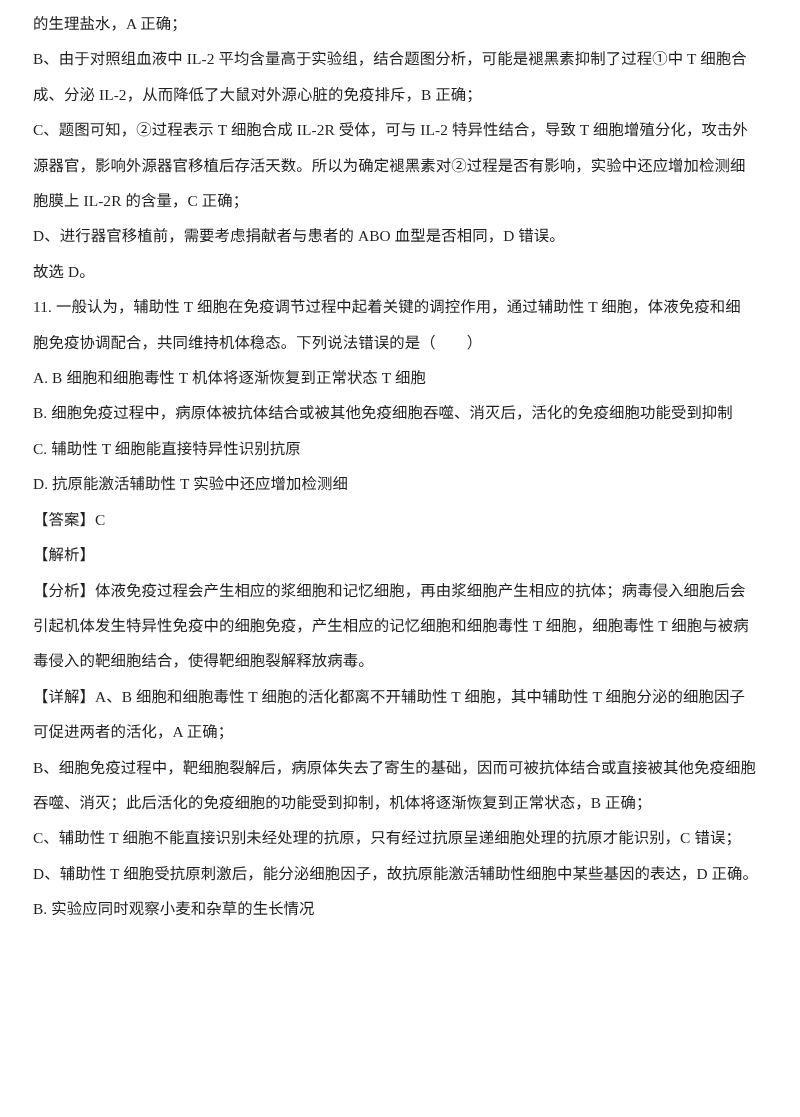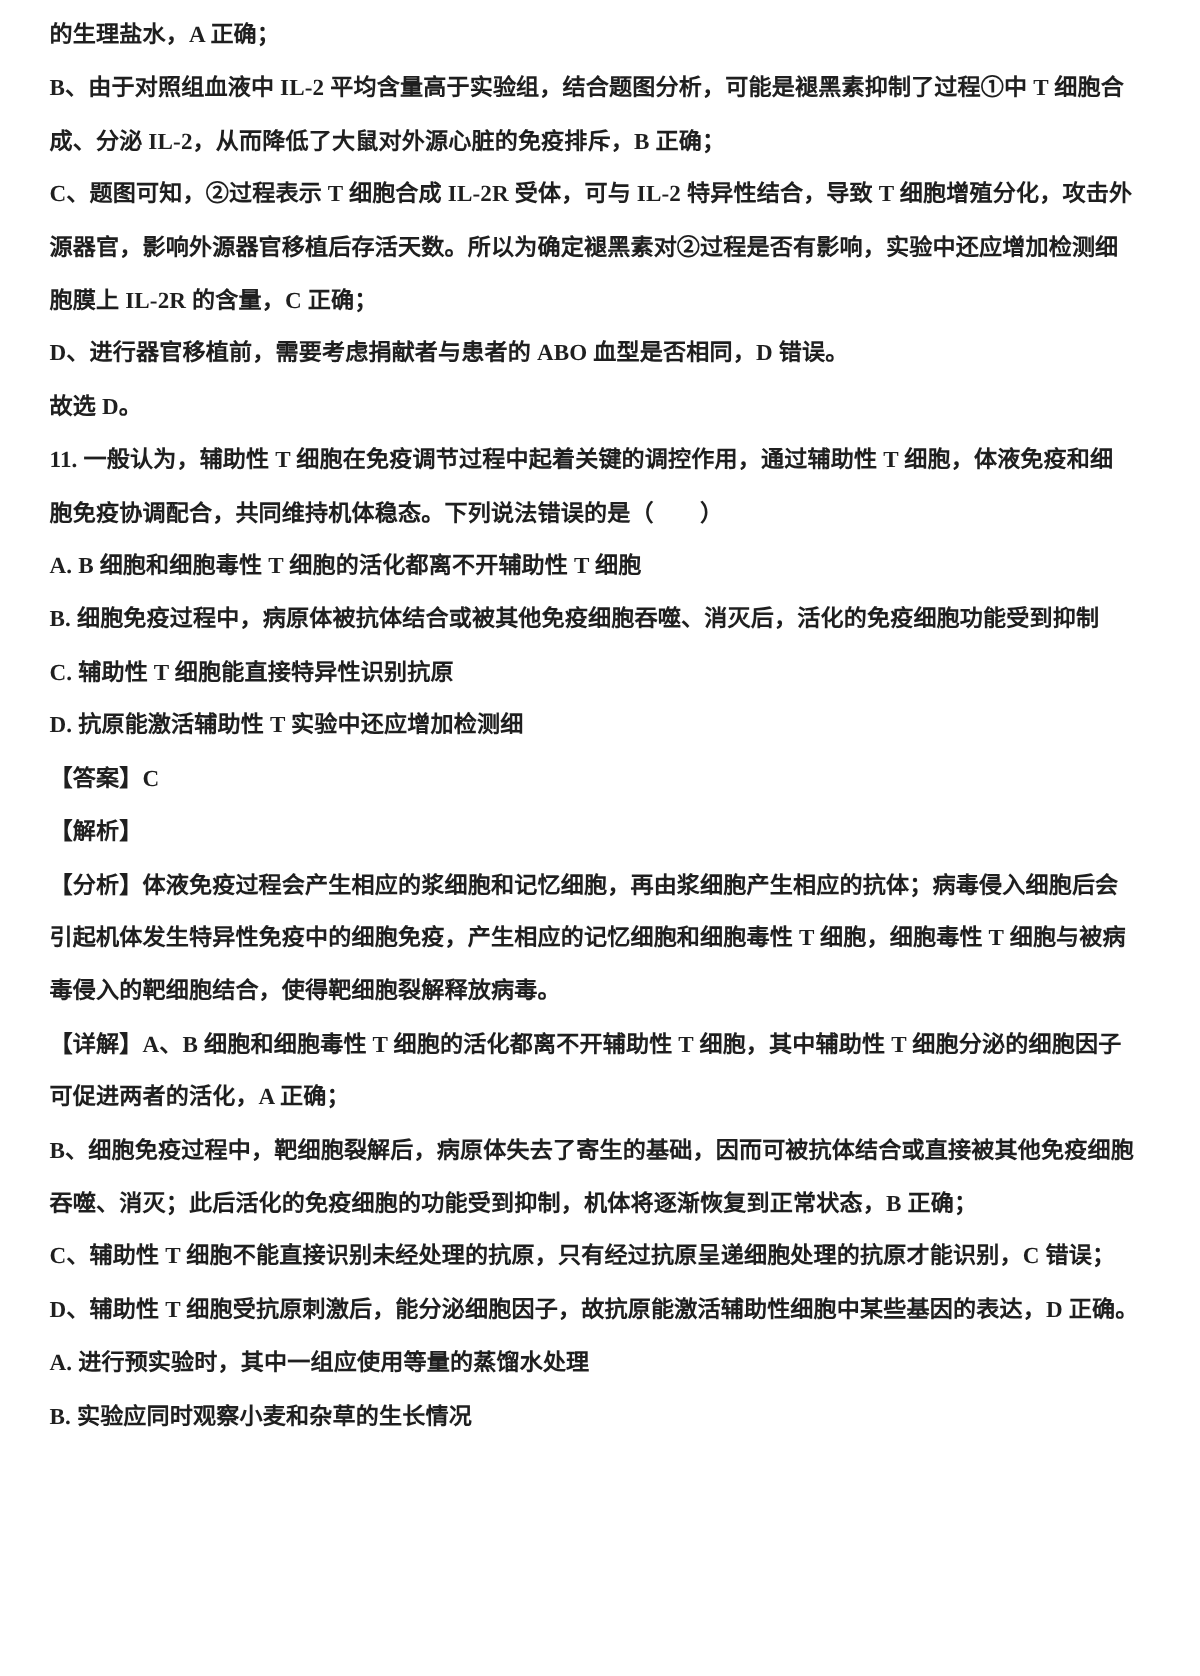--- a/index.html
+++ b/index.html
@@ -11,21 +11,20 @@
     width: 800px;
     height: 1117px;
     overflow: hidden;
     font-family: "Liberation Serif", "DejaVu Serif", serif;
     color: #1f1f1f;
   }
   .page {
     box-sizing: content-box;
     width: 734px;
     padding: 6px 33px 0 33px;
-    font-weight: bold;
   }
   .para {
     margin: 0;
     font-size: 15.4px;
     line-height: 35.4px;
     white-space: pre-line;      
     letter-spacing: 0.1px;
     text-align: left;
   }
 </style>
@@ -36,30 +35,29 @@
   <p class="para">的生理盐水，A 正确；</p>
   <p class="para">B、由于对照组血液中 IL-2 平均含量高于实验组，结合题图分析，可能是褪黑素抑制了过程①中 T 细胞合
 成、分泌 IL-2，从而降低了大鼠对外源心脏的免疫排斥，B 正确；</p>
   <p class="para">C、题图可知，②过程表示 T 细胞合成 IL-2R 受体，可与 IL-2 特异性结合，导致 T 细胞增殖分化，攻击外
 源器官，影响外源器官移植后存活天数。所以为确定褪黑素对②过程是否有影响，实验中还应增加检测细
 胞膜上 IL-2R 的含量，C 正确；</p>
   <p class="para">D、进行器官移植前，需要考虑捐献者与患者的 ABO 血型是否相同，D 错误。</p>
   <p class="para">故选 D。</p>
   <p class="para">11. 一般认为，辅助性 T 细胞在免疫调节过程中起着关键的调控作用，通过辅助性 T 细胞，体液免疫和细
 胞免疫协调配合，共同维持机体稳态。下列说法错误的是（　　）</p>
-  <p class="para">A. B 细胞和细胞毒性 T 细胞的活化都离不开辅助性 T 细胞</p>
+  <p class="para">A. B 细胞和细胞毒性 T 机体将逐渐恢复到正常状态 T 细胞</p>
   <p class="para">B. 细胞免疫过程中，病原体被抗体结合或被其他免疫细胞吞噬、消灭后，活化的免疫细胞功能受到抑制</p>
   <p class="para">C. 辅助性 T 细胞能直接特异性识别抗原</p>
   <p class="para">D. 抗原能激活辅助性 T 实验中还应增加检测细</p>
   <p class="para">【答案】C</p>
   <p class="para">【解析】</p>
   <p class="para">【分析】体液免疫过程会产生相应的浆细胞和记忆细胞，再由浆细胞产生相应的抗体；病毒侵入细胞后会
 引起机体发生特异性免疫中的细胞免疫，产生相应的记忆细胞和细胞毒性 T 细胞，细胞毒性 T 细胞与被病
 毒侵入的靶细胞结合，使得靶细胞裂解释放病毒。</p>
   <p class="para">【详解】A、B 细胞和细胞毒性 T 细胞的活化都离不开辅助性 T 细胞，其中辅助性 T 细胞分泌的细胞因子
 可促进两者的活化，A 正确；</p>
   <p class="para">B、细胞免疫过程中，靶细胞裂解后，病原体失去了寄生的基础，因而可被抗体结合或直接被其他免疫细胞
 吞噬、消灭；此后活化的免疫细胞的功能受到抑制，机体将逐渐恢复到正常状态，B 正确；</p>
   <p class="para">C、辅助性 T 细胞不能直接识别未经处理的抗原，只有经过抗原呈递细胞处理的抗原才能识别，C 错误；</p>
   <p class="para">D、辅助性 T 细胞受抗原刺激后，能分泌细胞因子，故抗原能激活辅助性细胞中某些基因的表达，D 正确。</p>
-  <p class="para">A. 进行预实验时，其中一组应使用等量的蒸馏水处理</p>
   <p class="para">B. 实验应同时观察小麦和杂草的生长情况</p>
 </div>
 
 </body></html>

